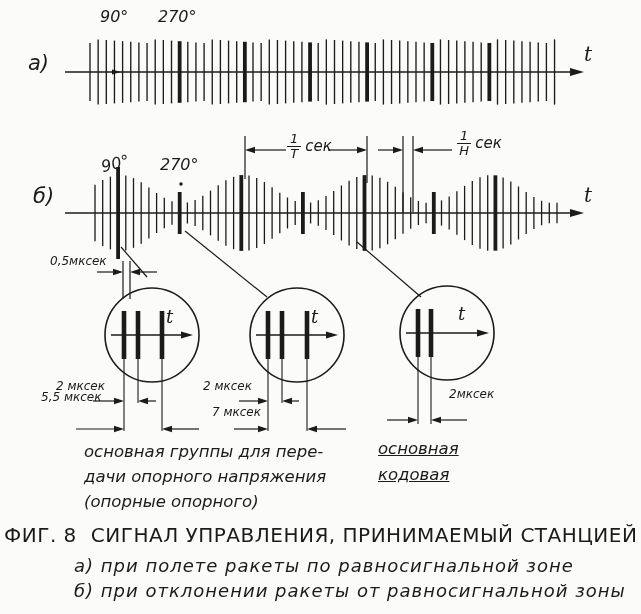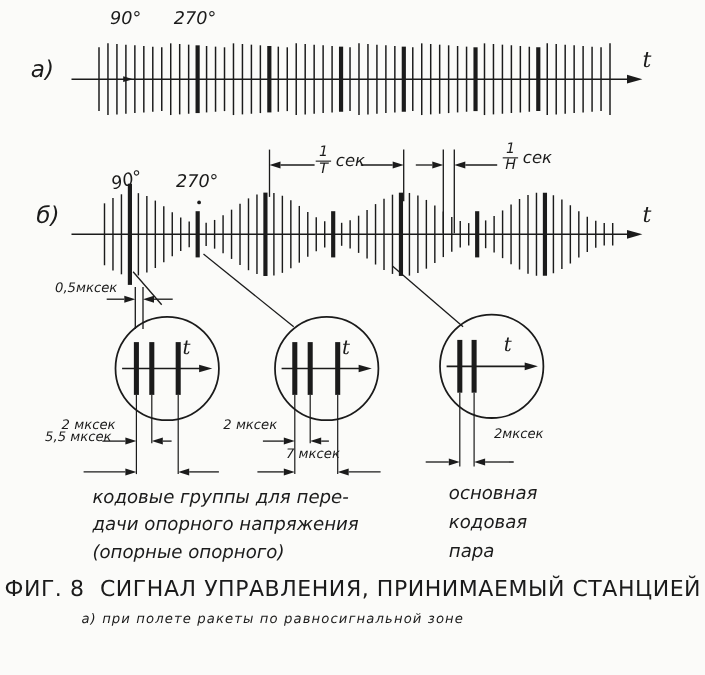--- a/index.html
+++ b/index.html
@@ -29,28 +29,28 @@
   .frac .num{padding:0 3px;border-bottom:1.4px solid #1b1b1b;}
   .frac .den{padding:0 2px;}
   .frac-wrap .unit{font-size:15px;}
   .f1{left:287px;top:132px;}
   .f2{left:457px;top:129px;}
   .dim{font-size:12px;}
   .d05{left:50px;top:254px;}
   .d2a{left:56px;top:379px;}
   .d55{left:41px;top:390px;}
   .d2b{left:203px;top:379px;}
-  .d7{left:212px;top:405px;margin-left:48px;}
+  .d7{left:212px;top:405px;}
   .d2c{left:449px;top:387px;text-align:center;}
   .note{position:absolute;font-style:italic;font-size:16.5px;}
   .noteL{left:84px;top:439px;line-height:25px;}
-  .noteR{left:408px;top:436px;line-height:26px;}
+  .noteR{left:378px;top:436px;line-height:26px;text-decoration:underline;}
   .cap{position:absolute;white-space:nowrap;}
   .capfig{left:4px;top:523px;font-size:20px;letter-spacing:0.5px;display:flex;gap:14px;}
-  .capA{left:74px;top:555px;font-size:12px;font-style:italic;letter-spacing:1px;}
+  .capA{left:74px;top:555px;font-size:18px;font-style:italic;letter-spacing:1px;}
   .capB{left:74px;top:580px;font-size:18px;font-style:italic;letter-spacing:1px;}
 </style>
 </head>
 <body>
 
 <div id="canvas">
   <svg id="art" width="641" height="614" viewBox="0 0 641 614">
       <g>
         <line x1="65" y1="72" x2="574" y2="72" stroke="#1b1b1b" stroke-width="1.3"></line>
         <polygon points="584,72 570,68 570,76" fill="#1b1b1b"></polygon>
@@ -284,28 +284,28 @@
   <div class="t dim d55">5,5 мксек</div>
   <div class="t dim d2b">2 мксек</div>
   <div class="t dim d7">7 мксек</div>
   <div class="t dim d2c">2мксек</div>
 
   <div class="t itx it1">t</div>
   <div class="t itx it2">t</div>
   <div class="t itx it3">t</div>
 
   <div class="note noteL">
-    <div>кодовые группы для пере-</div>
+    <div>основная группы для пере-</div>
     <div>дачи опорного напряжения</div>
     <div>(опорные опорного)</div>
   </div>
   <div class="note noteR">
     <div>основная</div>
     <div>кодовая</div>
-    <div>пара</div>
   </div>
 
   <div class="cap capfig">
     <span>ФИГ. 8</span>
     <span>СИГНАЛ УПРАВЛЕНИЯ, ПРИНИМАЕМЫЙ СТАНЦИЕЙ НБ</span>
   </div>
   <div class="cap capA">а) при полете ракеты по равносигнальной зоне</div>
+  <div class="cap capB">б) при отклонении ракеты от равносигнальной зоны</div>
 </div>
 
 </body></html>

